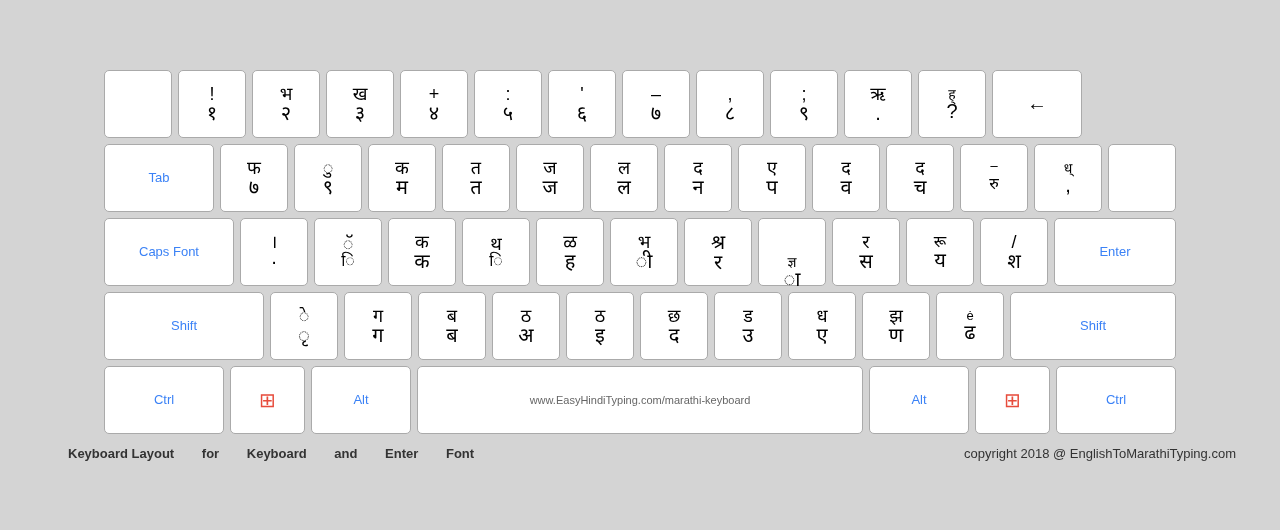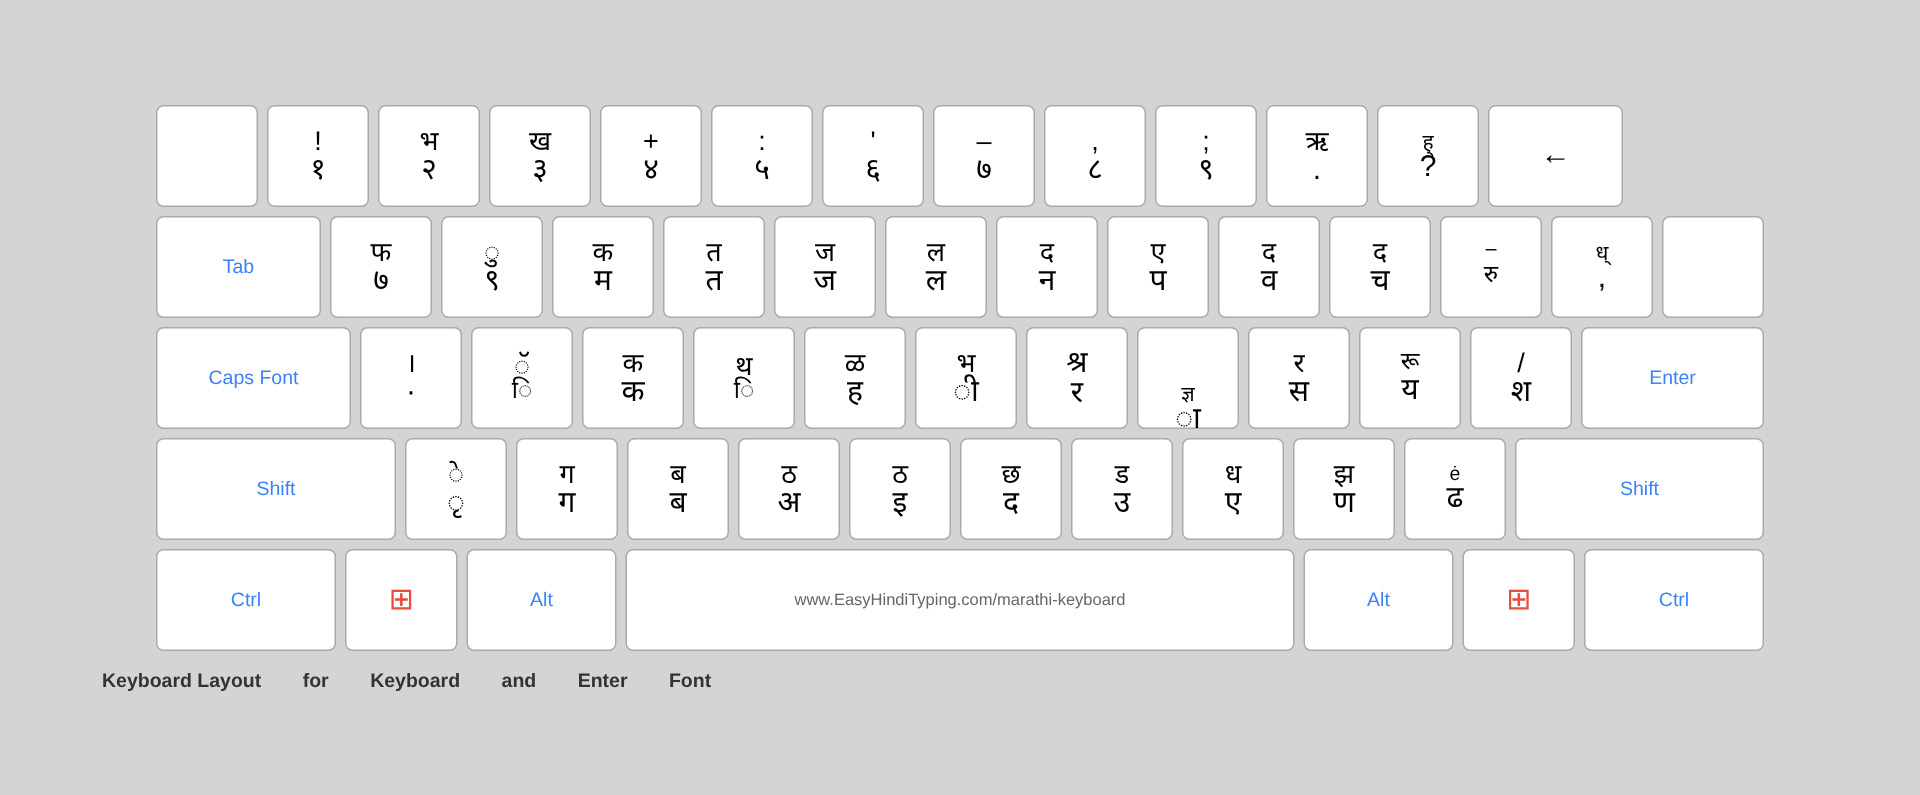--- a/index.html
+++ b/index.html
@@ -324,13 +324,16 @@
 
 <div class="footer">
   <div class="left">
     <span>Keyboard Layout</span>
     <span> for </span>
     <span style="font-weight:bold;">Keyboard</span>
     <span> and </span>
     <span style="font-weight:bold;">Enter</span>
     <span> Font</span>
   </div>
+  <div class="right">
+    <span>copyright 2018 @ EnglishToMarathiTyping.com</span>
+  </div>
 </div>
 
 </body></html>

